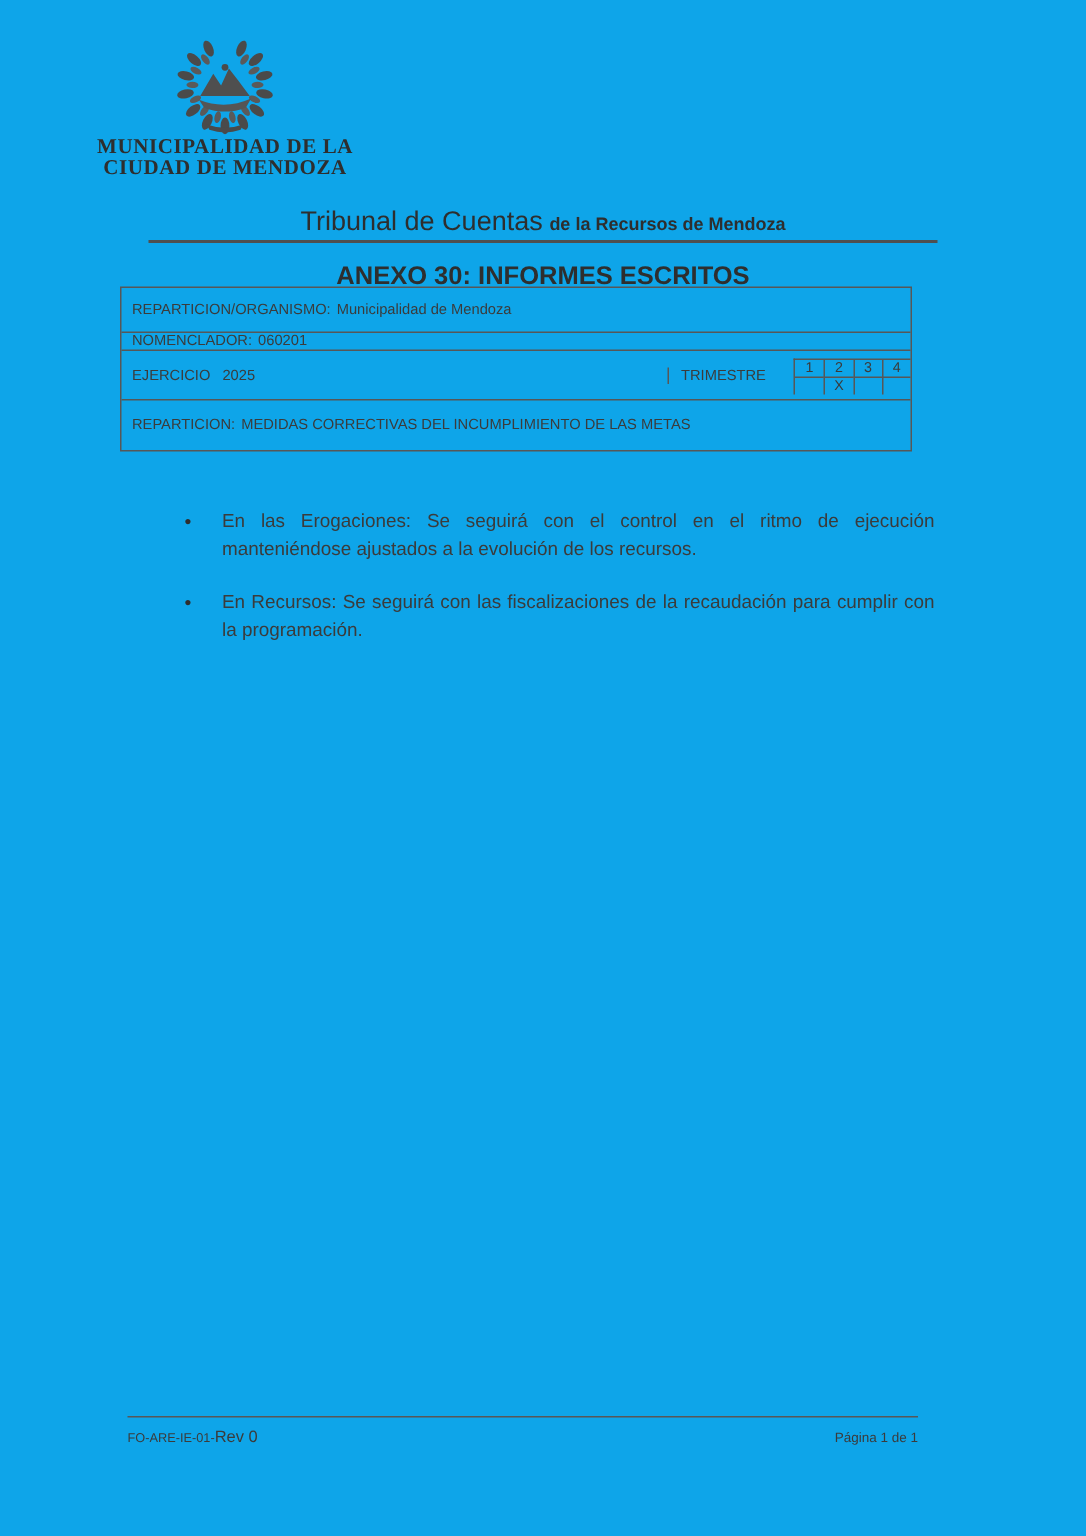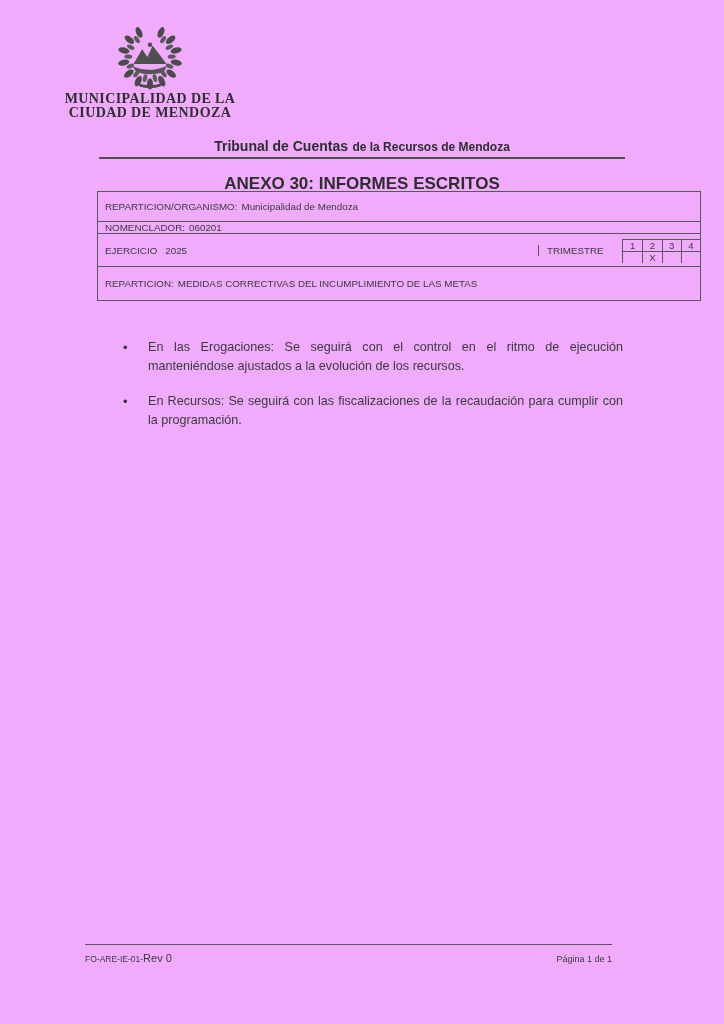--- a/index.html
+++ b/index.html
@@ -1,20 +1,20 @@
 <!DOCTYPE html>
 <html><head>
 <meta charset="utf-8">
 <style>
   html, body { margin: 0; padding: 0; background: #ffffff; }
   .page {
     position: relative;
     width: 724px;
     height: 1024px;
-    background: #f0abfc;
+    background: #0ea5e9;
     font-family: "Liberation Sans", sans-serif;
     color: #3b3b3b;
     overflow: hidden;
   }
 
   
   .logo-block {
     position: absolute;
     left: 58px;
     top: 24px;
@@ -37,40 +37,40 @@
     position: absolute;
     left: 99px;
     top: 137px;
     width: 526px;
     text-align: center;
     border-bottom: 2px solid #4f4f4f;
     padding-bottom: 2px;
     color: #2e2e2e;
     white-space: nowrap;
   }
-  .title-main { font-size: 14px; font-weight: bold; }
+  .title-main { font-size: 18px; font-weight: normal; }
   .title-sub  { font-size: 12px;  font-weight: bold; }
 
   .anexo-title {
     position: absolute;
     left: 99px;
     top: 174px;
     width: 526px;
     text-align: center;
     font-size: 17px;
     font-weight: bold;
     color: #2e2e2e;
   }
 
   
   .form-table {
     position: absolute;
-    left: 97px;
+    left: 80px;
     top: 191px;
-    width: 604px;
+    width: 528px;
     border: 1.5px solid #575757;
     font-size: 9.8px;
     color: #3b3b3b;
     box-sizing: border-box;
   }
   .ft-row { display: flex; align-items: center; box-sizing: border-box; }
   .ft-row-reparticion { height: 30px; border-bottom: 1.5px solid #575757; padding-left: 7px; }
   .ft-row-nomenclador { height: 12px; border-bottom: 1.5px solid #575757; padding-left: 7px; }
   .ft-row-ejercicio   { height: 33px; border-bottom: 1.5px solid #575757; padding: 0; align-items: center; }
   .ft-row-referencia  { height: 33px; padding-left: 7px; }

